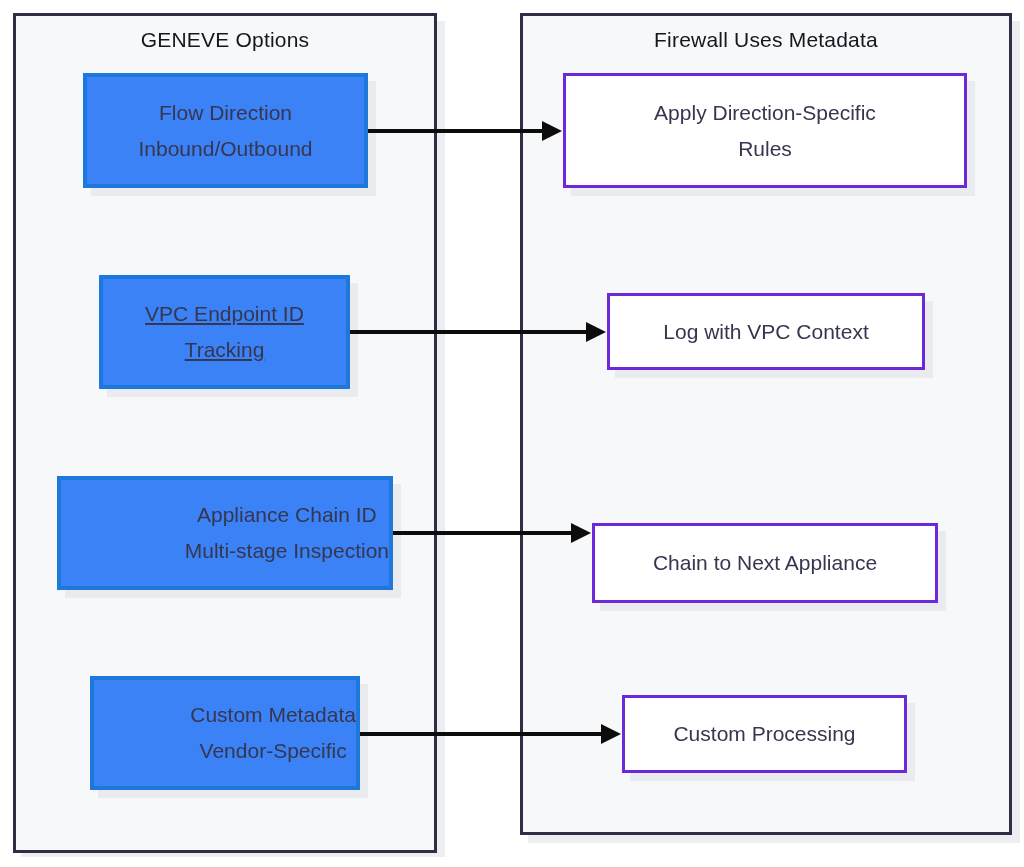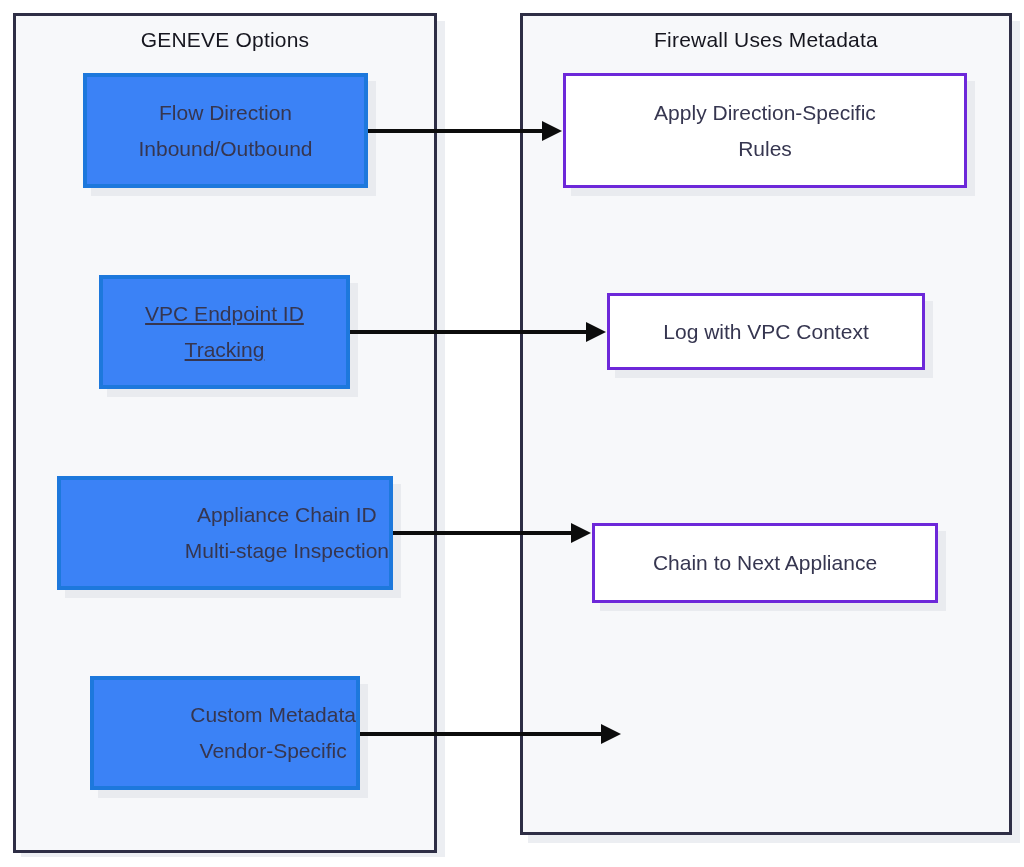--- a/index.html
+++ b/index.html
@@ -105,20 +105,23 @@
     <div class="node firewall f0">
       <span>Apply Direction-Specific
 Rules</span>
     </div>
     <div class="node firewall f1">
       <span>Log with VPC Context</span>
     </div>
     <div class="node firewall f2">
       <span>Chain to Next Appliance</span>
     </div>
+    <div class="node firewall f3">
+      <span>Custom Processing</span>
+    </div>
   </section>
 
   <svg class="arrow-layer" viewBox="0 0 1024 867" xmlns="http://www.w3.org/2000/svg">
     <g>
       <line x1="368" y1="131" x2="544" y2="131"></line>
       <polygon points="542,121 562,131 542,141"></polygon>
     </g>
     <g>
       <line x1="350" y1="332" x2="588" y2="332"></line>
       <polygon points="586,322 606,332 586,342"></polygon>

